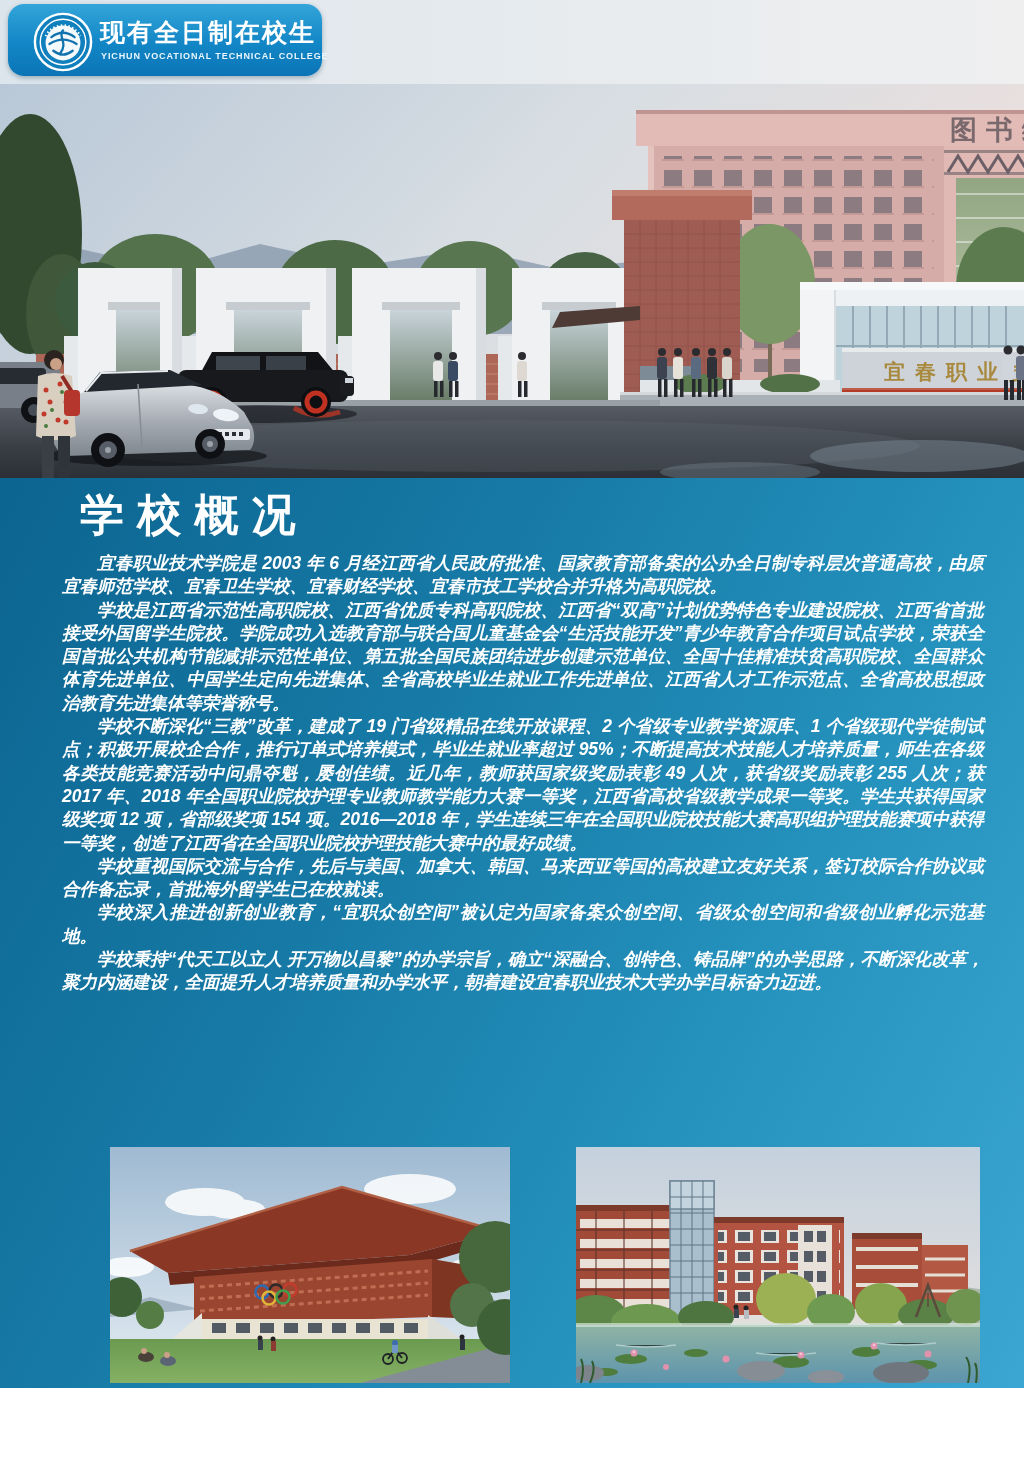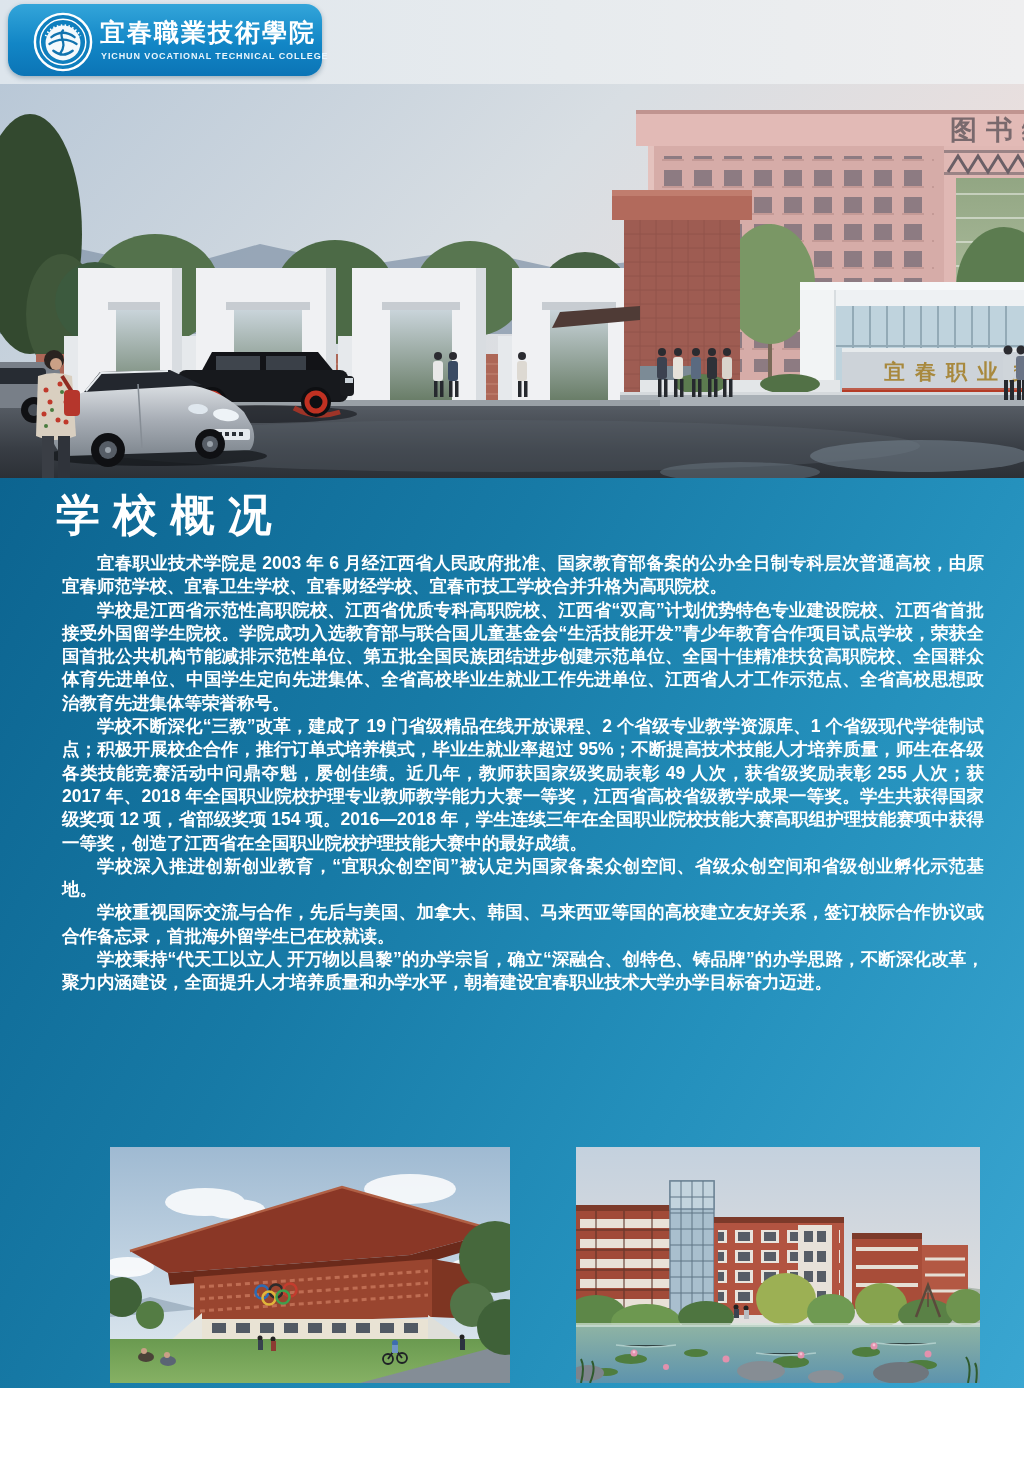--- a/index.html
+++ b/index.html
@@ -12,25 +12,25 @@
         background:linear-gradient(180deg,#33a5da 0%,#1286c6 55%,#0b74b6 100%);
         box-shadow:0 2px 5px rgba(20,60,90,.35);z-index:5;}
   .logo-wrap{position:absolute;left:24px;top:7px;width:62px;height:62px;}
   .name-zh{position:absolute;left:92px;top:12px;width:225px;color:#ffffff;
         font-family:"DejaVu Serif","Liberation Serif",serif;font-weight:bold;
         font-size:25px;letter-spacing:2px;white-space:nowrap;}
   .name-en{position:absolute;left:93px;top:47px;color:#eaf6fd;font-size:9px;
         letter-spacing:0.9px;white-space:nowrap;font-weight:bold;text-align:center;}
   .content{position:absolute;left:0;top:478px;width:1024px;height:910px;
         background:linear-gradient(118deg,#0c6490 0%,#177aa6 36%,#2490bc 66%,#3aa6d1 100%);}
-  .overview-title{position:absolute;left:56px;top:8px;color:#ffffff;font-size:44px;
+  .overview-title{position:absolute;left:80px;top:8px;color:#ffffff;font-size:44px;
         font-weight:bold;letter-spacing:0.30em;white-space:nowrap;}
   .body-text{position:absolute;left:62px;top:74px;width:922px;color:#ffffff;
         font-size:17.5px;line-height:23.3px;font-weight:600;text-align:justify;}
-  .body-text p{margin:0;text-indent:2em;}
+  .body-text p{margin:0;text-indent:2em;font-style:italic;}
   .hl{color:#f6e400;}
   .photo{position:absolute;overflow:hidden;}
   .photo-gym{left:110px;top:1147px;width:400px;height:236px;}
   .photo-dorm{left:576px;top:1147px;width:404px;height:236px;}
   .page-tab{position:absolute;left:0;top:1472px;width:57px;height:58px;background:#1d6e9d;
         border-top-right-radius:14px;color:#eaf2f8;font-size:21px;font-weight:bold;
         text-align:center;padding-top:17px;box-sizing:border-box;}
 </style>
 </head>
 <body>
@@ -363,32 +363,32 @@
         <path d="M14,26 a20,20 0 0 1 36,0" fill="none" stroke="#ffffff" stroke-width="2" stroke-dasharray="1.5,2.5"></path>
         <circle cx="32" cy="33" r="18" fill="#f4f9fc"></circle>
         <g stroke="#1173ae" stroke-width="2.4" fill="none" stroke-linecap="round">
           <path d="M20,27 Q32,18 44,27"></path>
           <path d="M18,34 Q32,25 46,34"></path>
           <path d="M32,20 C26,27 38,32 29,44"></path>
           <path d="M22,41 Q32,49 42,41"></path>
         </g>
       </svg>
     </div>
-    <div class="name-zh">宜春職業技術學院</div>
+    <div class="name-zh">现有全日制在校生</div>
     <div class="name-en">YICHUN VOCATIONAL TECHNICAL COLLEGE</div>
   </div>
 
   <div class="content">
     <div class="overview-title">学校概况</div>
     <div class="body-text">
       <p>宜春职业技术学院是 2003 年 6 月经江西省人民政府批准、国家教育部备案的公办全日制专科层次普通高校，由原宜春师范学校、宜春卫生学校、宜春财经学校、宜春市技工学校合并升格为高职院校。</p>
       <p>学校是江西省示范性高职院校、江西省优质专科高职院校、江西省“双高”计划优势特色专业建设院校、江西省首批接受外国留学生院校。学院成功入选教育部与联合国儿童基金会“生活技能开发”青少年教育合作项目试点学校，荣获全国首批公共机构节能减排示范性单位、第五批全国民族团结进步创建示范单位、全国十佳精准扶贫高职院校、全国群众体育先进单位、中国学生定向先进集体、全省高校毕业生就业工作先进单位、江西省人才工作示范点、全省高校思想政治教育先进集体等荣誉称号。</p>
       <p>学校不断深化“三教”改革，建成了 19 门省级精品在线开放课程、2 个省级专业教学资源库、1 个省级现代学徒制试点；积极开展校企合作，推行订单式培养模式，毕业生就业率超过 95%；不断提高技术技能人才培养质量，师生在各级各类技能竞赛活动中问鼎夺魁，屡创佳绩。近几年，教师获国家级奖励表彰 49 人次，获省级奖励表彰 255 人次；获 2017 年、2018 年全国职业院校护理专业教师教学能力大赛一等奖，江西省高校省级教学成果一等奖。学生共获得国家级奖项 12 项，省部级奖项 154 项。2016—2018 年，学生连续三年在全国职业院校技能大赛高职组护理技能赛项中获得一等奖，创造了江西省在全国职业院校护理技能大赛中的最好成绩。</p>
+      <p>学校重视国际交流与合作，先后与美国、加拿大、韩国、马来西亚等国的高校建立友好关系，签订校际合作协议或合作备忘录，首批海外留学生已在校就读。</p>
       <p>学校深入推进创新创业教育，“宜职众创空间”被认定为国家备案众创空间、省级众创空间和省级创业孵化示范基地。</p>
-      <p>学校重视国际交流与合作，先后与美国、加拿大、韩国、马来西亚等国的高校建立友好关系，签订校际合作协议或合作备忘录，首批海外留学生已在校就读。</p>
       <p>学校秉持“代天工以立人 开万物以昌黎”的办学宗旨，确立“深融合、创特色、铸品牌”的办学思路，不断深化改革，聚力内涵建设，全面提升人才培养质量和办学水平，朝着建设宜春职业技术大学办学目标奋力迈进。</p>
     </div>
   </div>
 
   <div class="photo photo-gym">
     <svg width="400" height="236" viewBox="0 0 400 236">
       <defs>
         <linearGradient id="gsky" x1="0" y1="0" x2="0" y2="1">
           <stop offset="0" stop-color="#9fbad2"></stop>
             <stop offset="1" stop-color="#e4ecf2"></stop>

